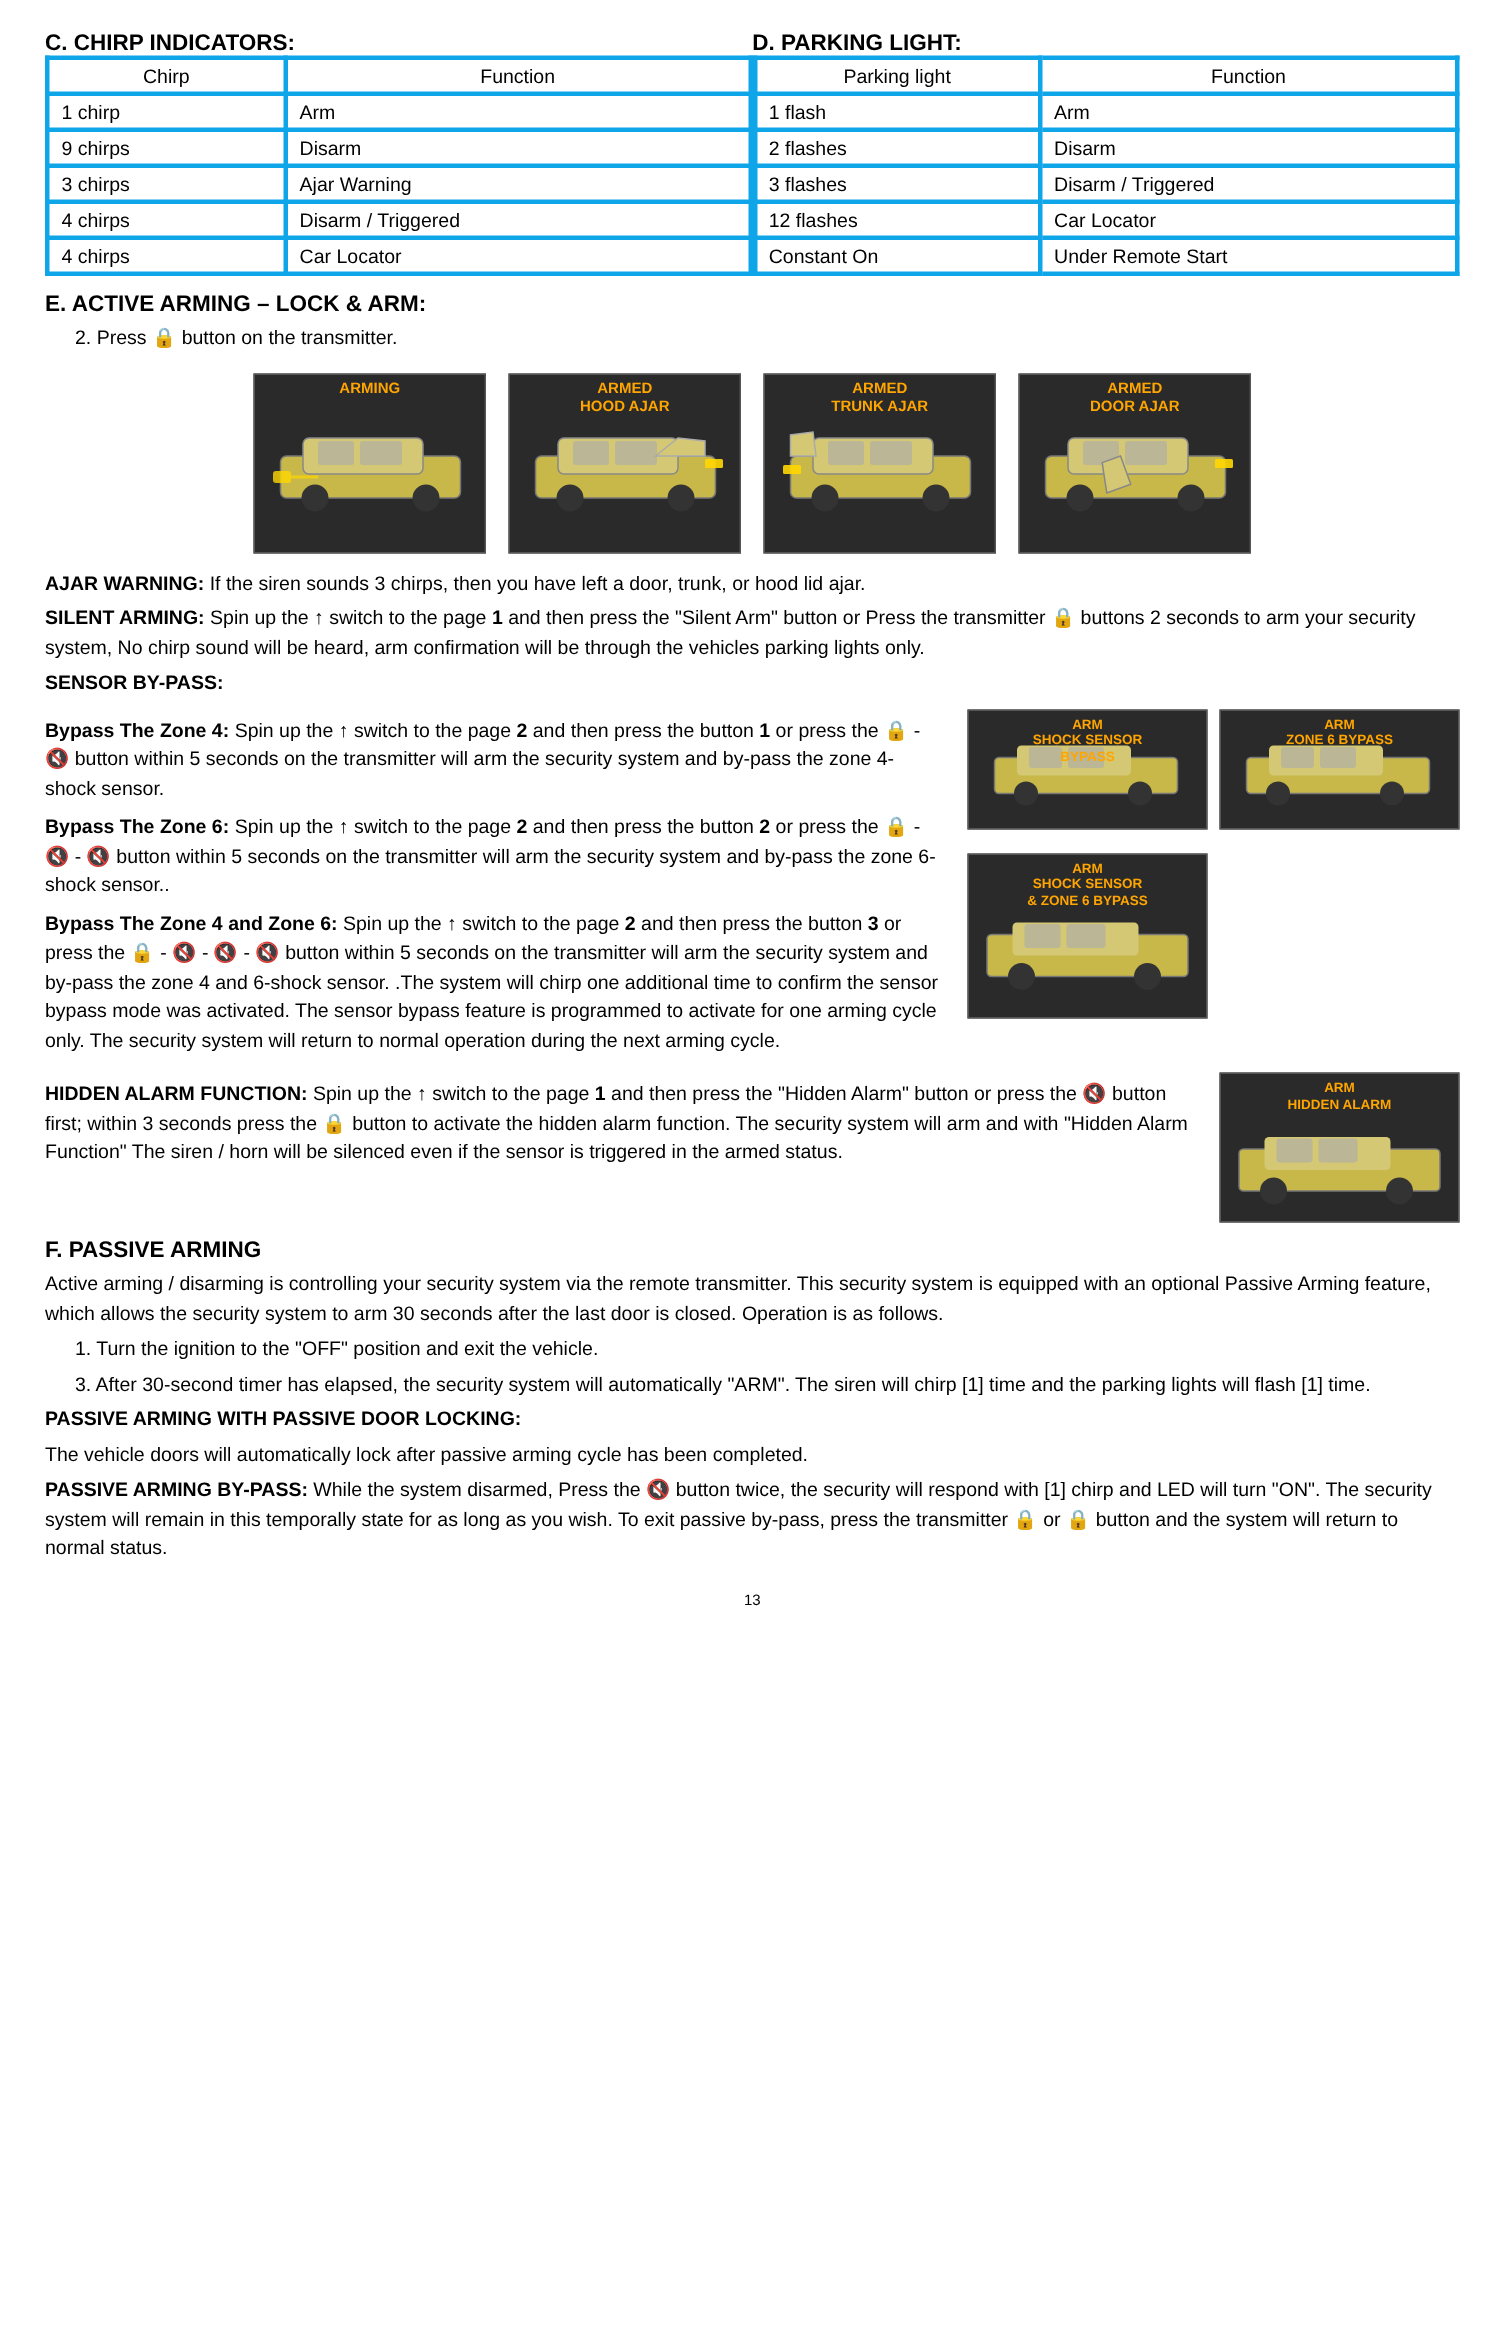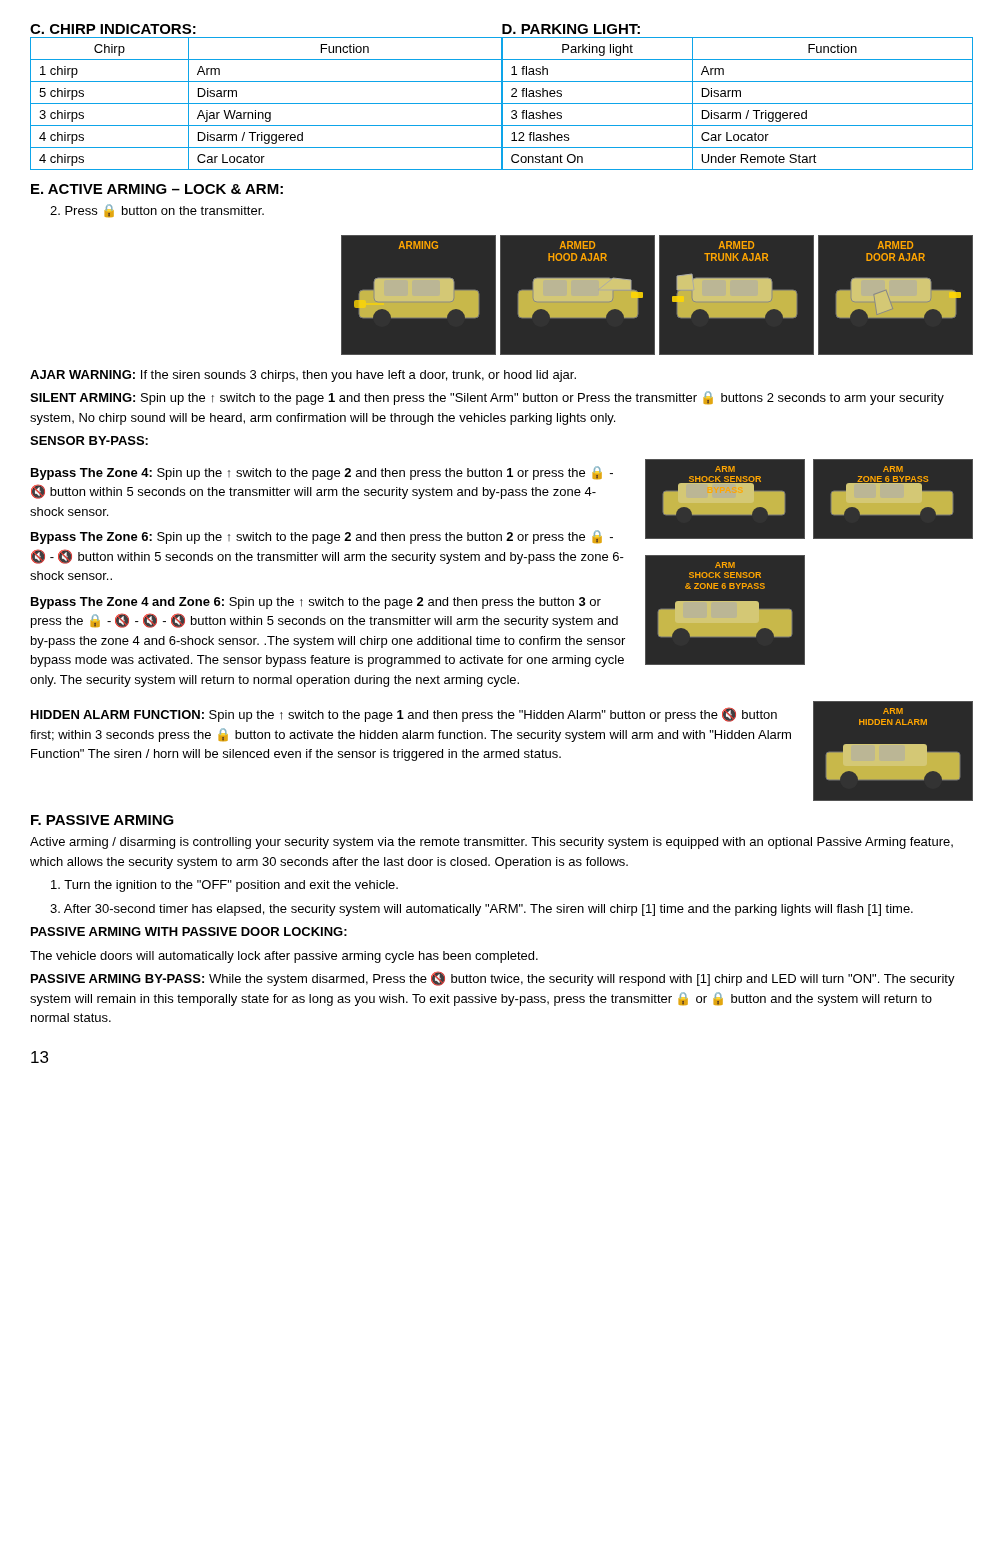--- a/index.html
+++ b/index.html
@@ -9,21 +9,21 @@
       background: #fff;
       color: #000;
       width: 1003px;
       padding: 20px 30px;
     }
     table {
       border-collapse: collapse;
       width: 100%;
     }
     table td, table th {
-      border: 1px solid #0ea5e9;
+      border: 3px solid #0ea5e9;
       padding: 3px 8px;
       font-size: 13px;
     }
     table th {
       background: #fff;
       font-weight: normal;
       text-align: center;
     }
     .two-col-tables {
       display: flex;
@@ -31,23 +31,23 @@
     }
     .two-col-tables > div {
       flex: 1;
     }
     .section-header {
       font-size: 15px;
       font-weight: bold;
     }
     .car-images {
       display: flex;
-      gap: 4px;
+      gap: 15px;
       margin: 14px 0 10px 0;
-      justify-content: flex-end;
+      justify-content: center;
     }
     .car-img-box {
       width: 155px;
       height: 120px;
       background: #2a2a2a;
       border: 1px solid #555;
       position: relative;
       display: flex;
       align-items: center;
       justify-content: center;
@@ -122,22 +122,23 @@
       color: #ffa500;
       font-size: 9px;
       font-weight: bold;
       line-height: 1.2;
       text-transform: uppercase;
     }
     .bold { font-weight: bold; }
     p { margin: 4px 0; line-height: 1.5; }
     .indent { margin-left: 20px; }
     .page-number {
+      text-align: center;
       margin-top: 20px;
-      font-size: 17px;
+      font-size: 10px;
     }
     .car-body {
       fill: #d4c875;
       stroke: #888;
       stroke-width: 1;
     }
     .car-window { fill: #aaa; opacity: 0.6; }
     .car-wheel { fill: #333; }
     .car-outline { fill: #c8b84a; stroke: #777; stroke-width: 1; }
     .zone-img-row {
@@ -166,21 +167,21 @@
       <tbody>
           <tr>
         <th>Chirp</th>
         <th>Function</th>
       </tr>
       <tr>
         <td>1 chirp</td>
             <td>Arm</td>
       </tr>
       <tr>
-        <td>5 chirps</td>
+        <td>9 chirps</td>
             <td>Disarm</td>
       </tr>
       <tr>
         <td>3 chirps</td>
             <td>Ajar Warning</td>
       </tr>
       <tr>
         <td>4 chirps</td>
             <td>Disarm / Triggered</td>
       </tr>

